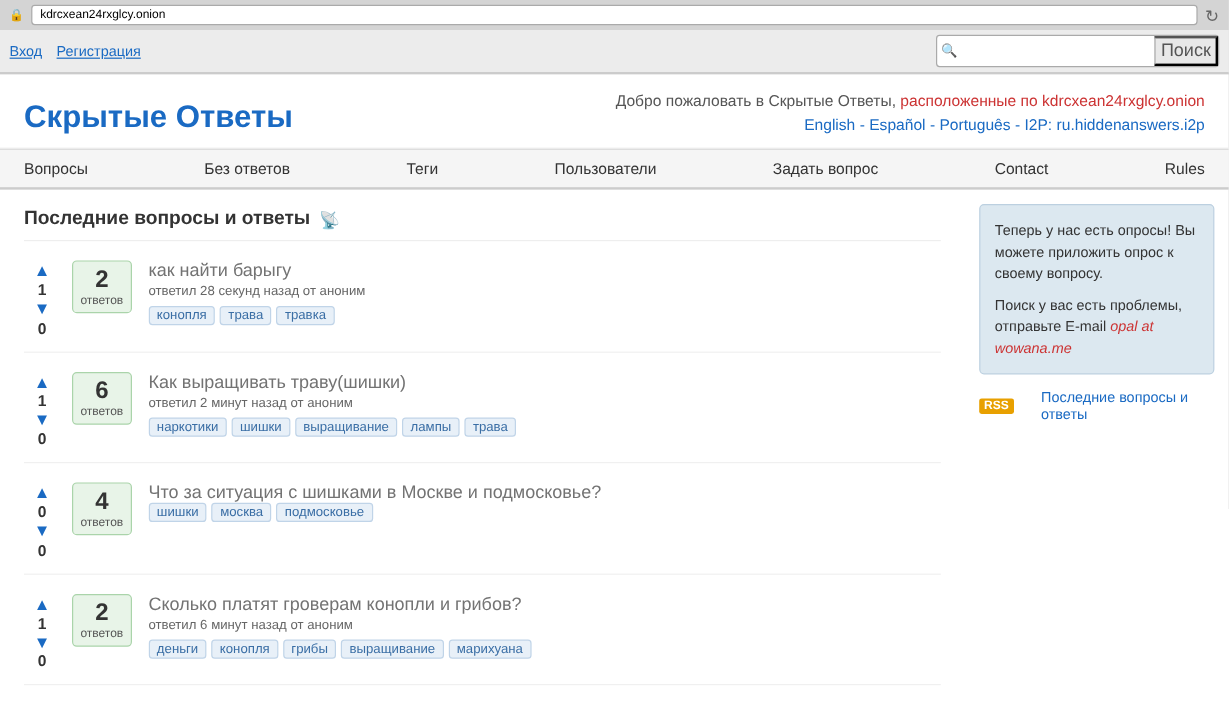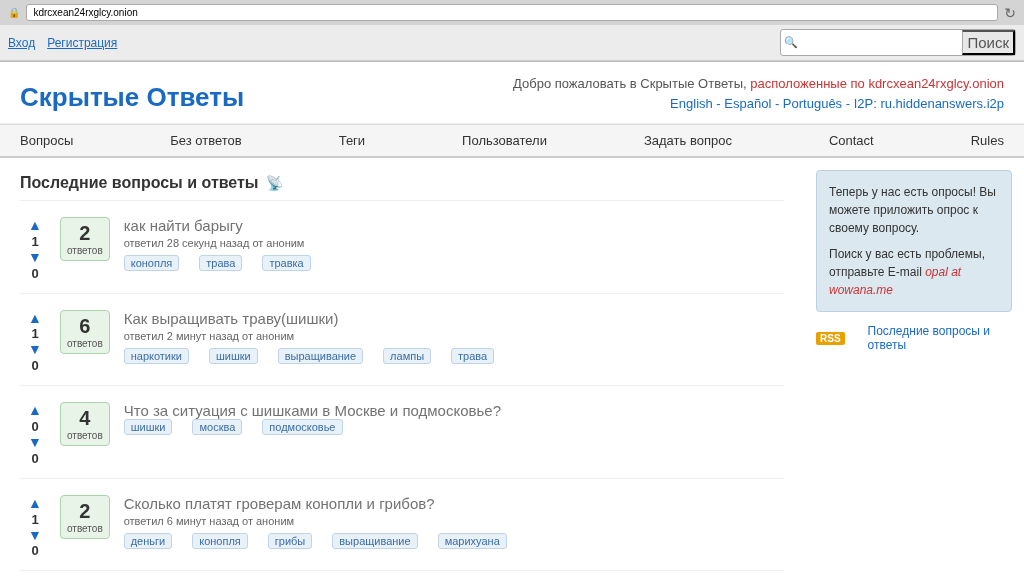--- a/index.html
+++ b/index.html
@@ -47,21 +47,21 @@
     .vote-box { display: flex; flex-direction: column; align-items: center; min-width: 30px; }
     .vote-up, .vote-down { color: #1a6ac3; font-size: 14px; line-height: 1.2; cursor: pointer; }
     .vote-count { font-size: 13px; font-weight: bold; color: #333; text-align: center; }
     .answer-count-box { background: #e8f4e8; border: 1px solid #aad4aa; border-radius: 4px; min-width: 44px; text-align: center; padding: 4px 6px; margin-right: 4px; }
     .answer-count-num { font-size: 20px; font-weight: bold; color: #333; display: block; }
     .answer-count-label { font-size: 10px; color: #555; display: block; }
     .question-body { flex: 1; }
     .question-title { font-size: 15px; color: #737373; text-decoration: none; font-weight: normal; }
     .question-meta { font-size: 11px; color: #888; margin: 3px 0 6px; }
     .question-meta span { color: #666; margin-top: 28px; }
-    .tags { display: flex; flex-wrap: wrap; gap: 20px; }
+    .tags { display: flex; flex-wrap: wrap; gap: 4px; }
     .tag { background: #e8f0f8; border: 1px solid #c0d4e8; border-radius: 3px; padding: 1px 6px; font-size: 11px; color: #3a6ea5; cursor: pointer; }
 
     
     .sidebar-box { background: #dce8f0; border: 1px solid #bcd0e0; border-radius: 4px; padding: 12px; margin-bottom: 12px; font-size: 12px; line-height: 1.5; color: #333; }
     .sidebar-box .email-link { color: #cc3333; font-style: italic; }
     .sidebar-rss { display: flex; align-items: center; gap: 23px; font-size: 12px; color: #1a6ac3; cursor: pointer; text-decoration: none; margin-top: 8px; }
     .rss-badge { background: #e8a000; color: white; font-size: 10px; font-weight: bold; padding: 1px 4px; border-radius: 2px; }
   </style>
 </head>
 <body>

